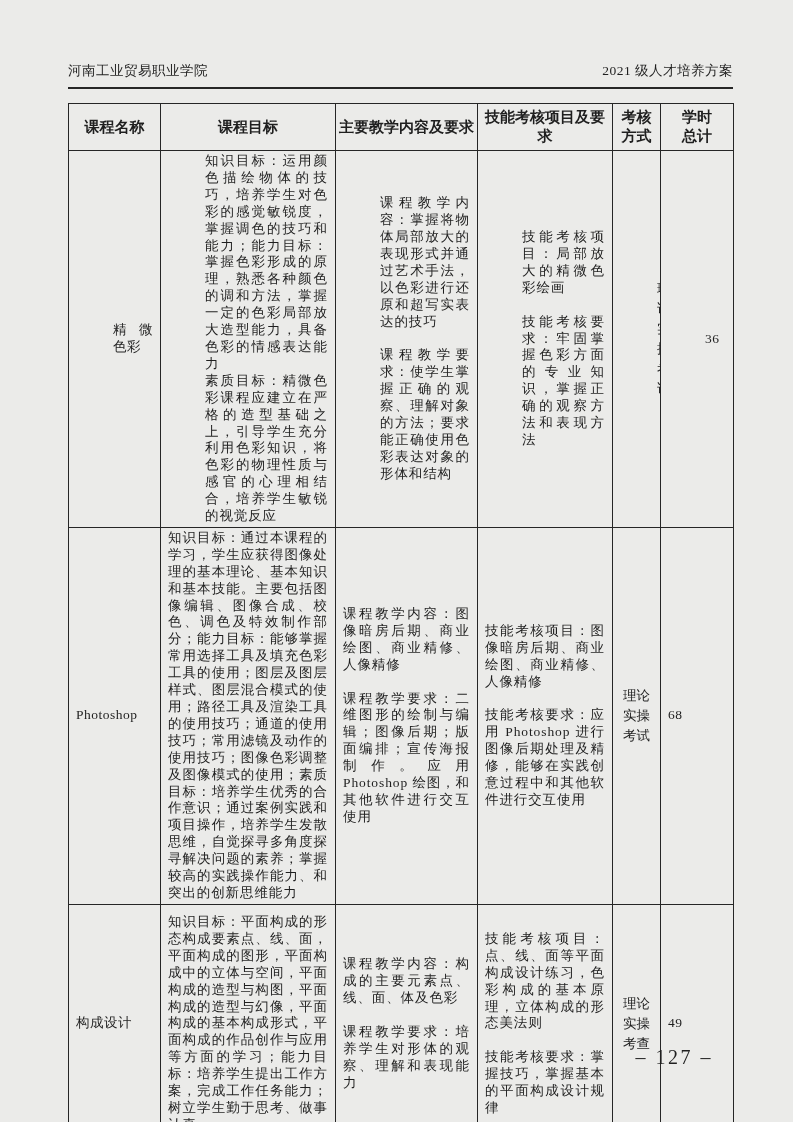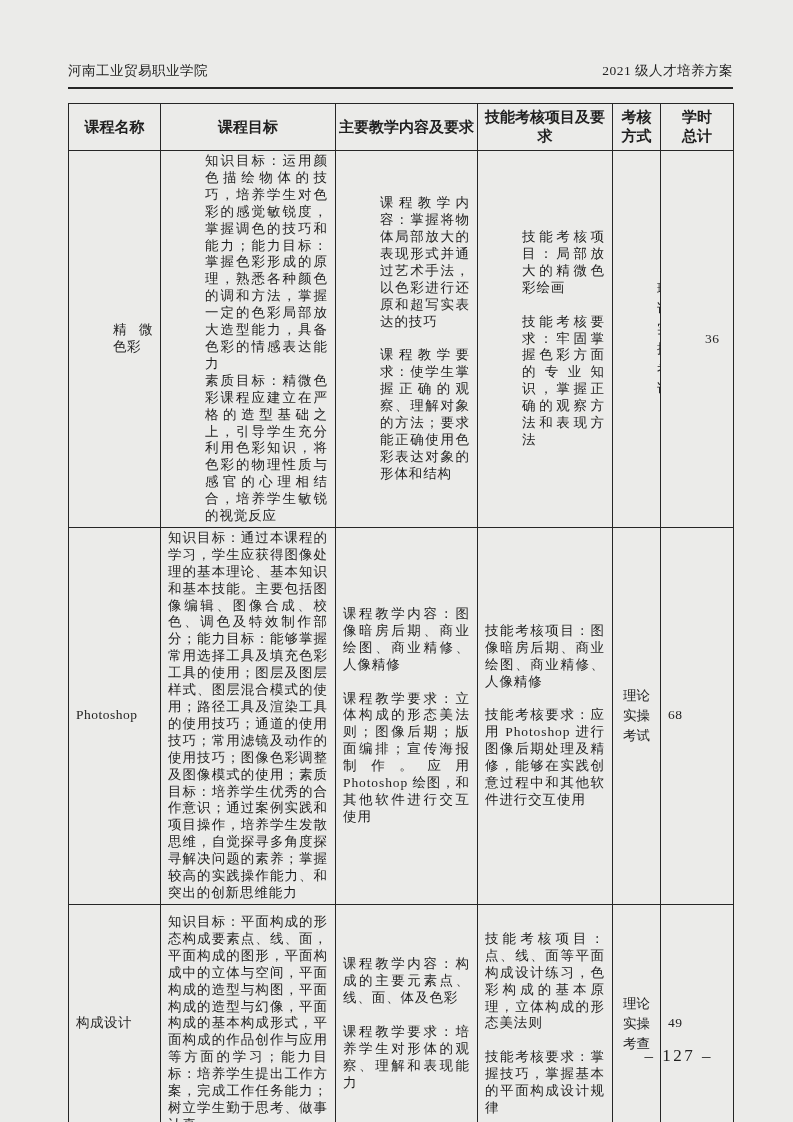--- a/index.html
+++ b/index.html
@@ -73,21 +73,21 @@
   .method-text {
     font-size: 13.5px;
     line-height: 20px;
     white-space: pre-line;
     text-align: center;
   }
   .doc-footer {
     position: absolute;
     top: 1046px;
     right: 80px;
-    font-size: 17px;
+    font-size: 20px;
     letter-spacing: 2.5px;
   }
 </style>
 </head>
 <body>
 
 <div class="doc-header">
   <span>河南工业贸易职业学院</span>
   <span>2021 级人才培养方案</span>
 </div>
@@ -144,21 +144,21 @@
     <tr class="row-2">
       <td class="center-cell">
           <div class="cell-text">Photoshop</div>
         </td>
       <td>
           <div class="cell-text">知识目标：通过本课程的学习，学生应获得图像处理的基本理论、基本知识和基本技能。主要包括图像编辑、图像合成、校色、调色及特效制作部分；能力目标：能够掌握常用选择工具及填充色彩工具的使用；图层及图层样式、图层混合模式的使用；路径工具及渲染工具的使用技巧；通道的使用技巧；常用滤镜及动作的使用技巧；图像色彩调整及图像模式的使用；素质目标：培养学生优秀的合作意识；通过案例实践和项目操作，培养学生发散思维，自觉探寻多角度探寻解决问题的素养；掌握较高的实践操作能力、和突出的创新思维能力</div>
         </td>
       <td>
           <div class="cell-text">课程教学内容：图像暗房后期、商业绘图、商业精修、人像精修
 
-课程教学要求：立体构成的形态美法则；图像后期；版面编排；宣传海报制作。应用 Photoshop 绘图，和其他软件进行交互使用</div>
+课程教学要求：二维图形的绘制与编辑；图像后期；版面编排；宣传海报制作。应用 Photoshop 绘图，和其他软件进行交互使用</div>
         </td>
       <td>
           <div class="cell-text">技能考核项目：图像暗房后期、商业绘图、商业精修、人像精修
 
 技能考核要求：应用 Photoshop 进行图像后期处理及精修，能够在实践创意过程中和其他软件进行交互使用</div>
         </td>
       <td class="center-cell">
           <div class="method-text">理论
 实操
 考试</div>

